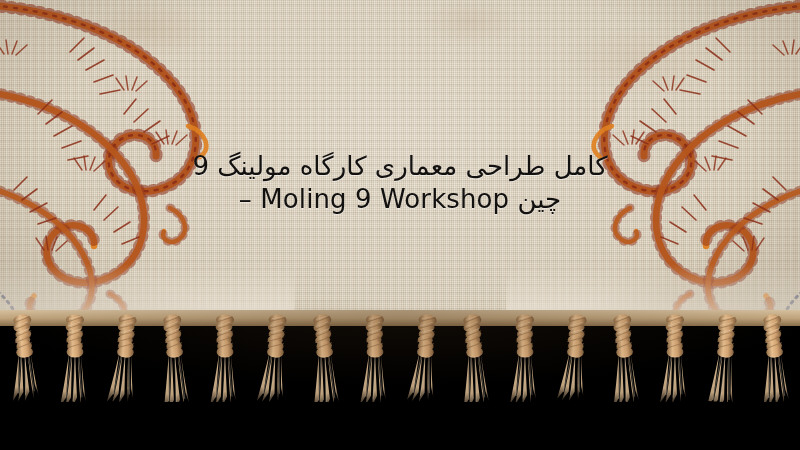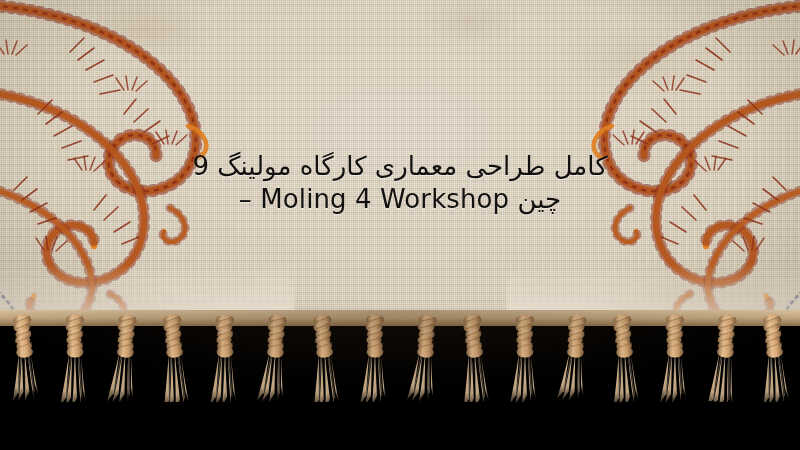--- a/index.html
+++ b/index.html
@@ -227,21 +227,21 @@
       <div class="emb-fade"></div>
     </div>
 
     <div class="panel-vignette"></div>
     <div class="cloth-edge"></div>
     <div class="cloth-edge-line"></div>
   </div>
 
   <div class="title">
     <span class="ln l1">کامل طراحی معماری کارگاه مولینگ 9</span>
-    <span class="ln l2">چین Moling 4 Workshop –</span>
+    <span class="ln l2">چین Moling 9 Workshop –</span>
   </div>
 
   <div class="fringe">
     <div class="fringe-top"></div>
     <div id="tassels">
         <div class="tassel" style="left: 7px; transform: rotate(-4deg);">
           <svg width="36" height="88" viewBox="0 0 36 88" xmlns="http://www.w3.org/2000/svg">
             <defs>
               <linearGradient id="tg0" x1="0" y1="0" x2="1" y2="0">
                 <stop offset="0%" stop-color="#8e6b45"></stop>

